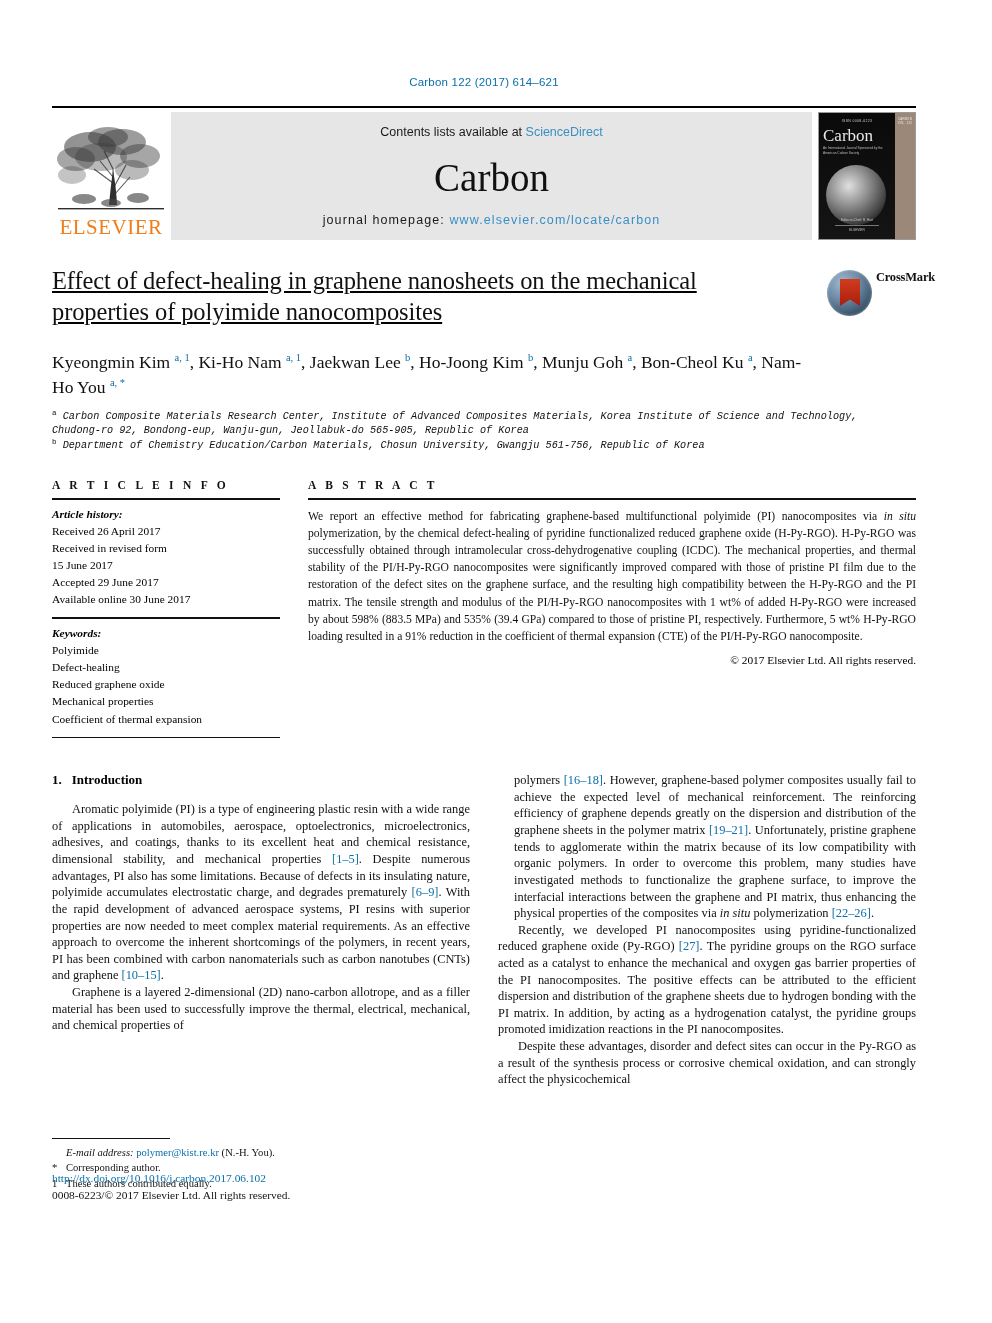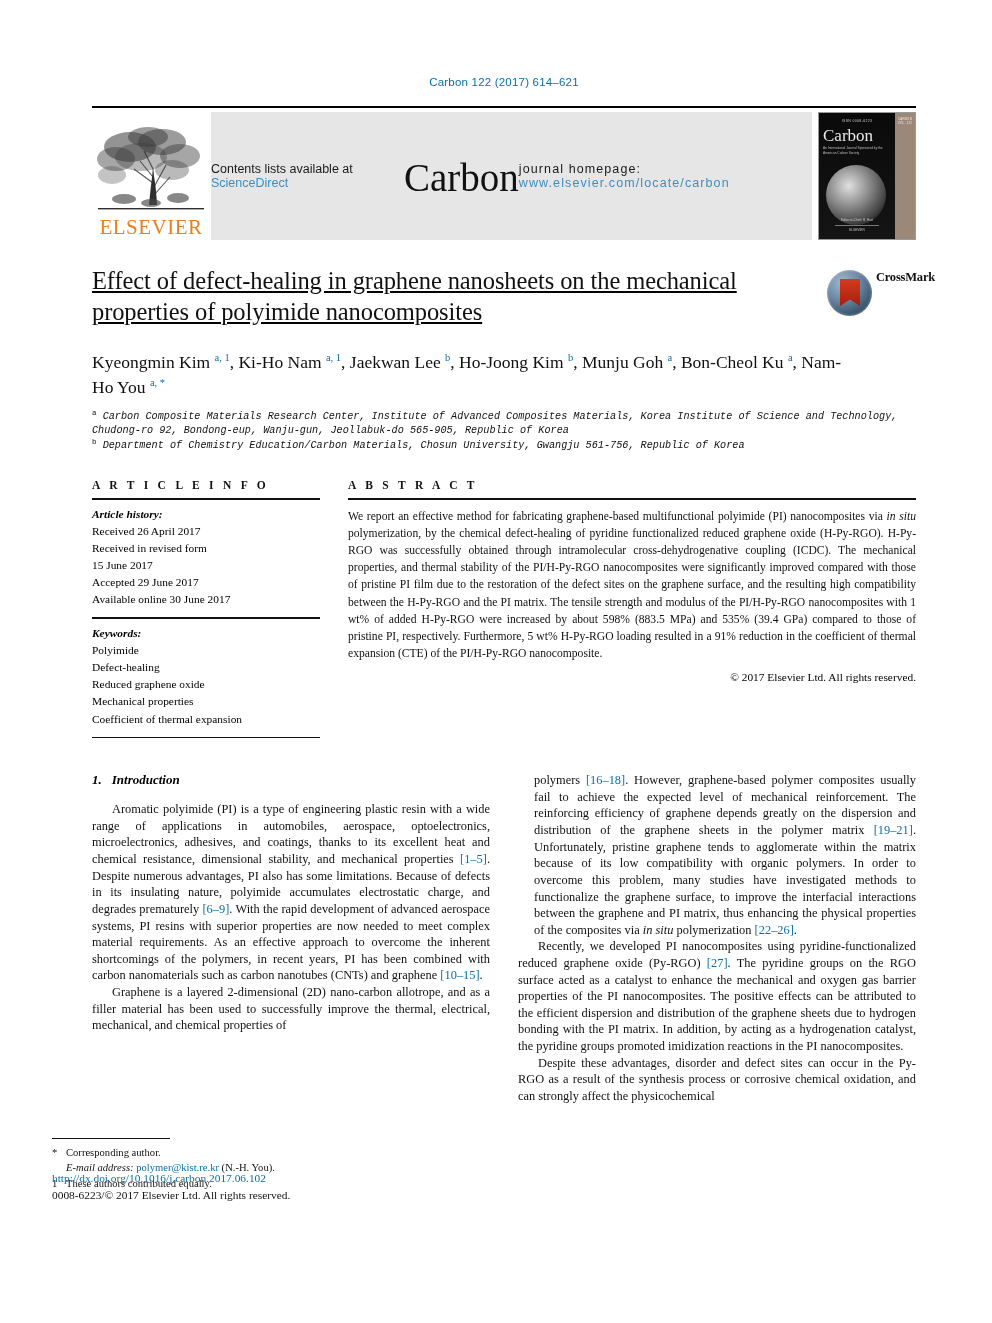--- a/index.html
+++ b/index.html
@@ -13,21 +13,20 @@
     font-family: "Liberation Serif", serif;
     color: #000000;
     position: relative;
     overflow: hidden;
   }
   .page {
     position: relative;
     width: 968px;
     height: 1323px;
     box-sizing: border-box;
-    padding-left: 40px;
   }
 
   
   .running-head {
     text-align: center;
     font-family: "Liberation Sans", sans-serif;
     font-size: 11.5px;
     color: #0b6ea8;
     padding-top: 76px;
     letter-spacing: .2px;
@@ -57,20 +56,21 @@
     font-size: 21px;
     letter-spacing: .5px;
     color: #ef7d1a;
     line-height: 1;
     font-weight: 400;
   }
   .header-center {
     flex: 1 1 auto;
     background: #e6e6e6;
     display: flex;
+    flex-direction: column;
     align-items: center;
     justify-content: space-between;
     padding: 13px 0 13px 0;
     margin-left: 1px;
   }
   .contents-line {
     font-family: "Liberation Sans", sans-serif;
     font-size: 12.5px;
     color: #1a1a1a;
   }
@@ -309,21 +309,20 @@
   }
   .body-col {
     flex: 1 1 0;
     width: 0;
   }
   .h2 {
     font-family: "Liberation Serif", serif;
     font-weight: bold;
     font-size: 13px;
     margin: 0 0 13px 0;
-    font-style: italic;
   }
   .h2 .num { margin-right: 10px; }
   .para {
     font-family: "Liberation Serif", serif;
     font-size: 12.4px;
     line-height: 1.34;
     text-align: justify;
     text-indent: 20px;
     margin: 0;
     color: #111;
@@ -508,29 +507,29 @@
     </div>
     <div class="body-col">
       <p class="para noindent" id="right-p2">polymers <span class="ref">[16–18]</span>. However, graphene-based polymer composites usually fail to achieve the expected level of mechanical reinforcement. The reinforcing efficiency of graphene depends greatly on the dispersion and distribution of the graphene sheets in the polymer matrix <span class="ref">[19–21]</span>. Unfortunately, pristine graphene tends to agglomerate within the matrix because of its low compatibility with organic polymers. In order to overcome this problem, many studies have investigated methods to functionalize the graphene surface, to improve the interfacial interactions between the graphene and PI matrix, thus enhancing the physical properties of the composites via <i>in situ</i> polymerization <span class="ref">[22–26]</span>.</p>
       <p class="para" id="right-p3">Recently, we developed PI nanocomposites using pyridine-functionalized reduced graphene oxide (Py-RGO) <span class="ref">[27]</span>. The pyridine groups on the RGO surface acted as a catalyst to enhance the mechanical and oxygen gas barrier properties of the PI nanocomposites. The positive effects can be attributed to the efficient dispersion and distribution of the graphene sheets due to hydrogen bonding with the PI matrix. In addition, by acting as a hydrogenation catalyst, the pyridine groups promoted imidization reactions in the PI nanocomposites.</p>
       <p class="para" id="right-p4">Despite these advantages, disorder and defect sites can occur in the Py-RGO as a result of the synthesis process or corrosive chemical oxidation, and can strongly affect the physicochemical</p>
     </div>
   </div>
 
   <div class="footnotes">
     <div class="fn-rule"></div>
-    <div class="fn-line">
-      <span class="mark">*</span><span>Corresponding author.</span>
-    </div>
     <div class="fn-line" style="padding-left:14px;text-indent:0">
       <i>E-mail address:</i>
       <a class="link" href="#">polymer@kist.re.kr</a>
       <span>(N.-H. You).</span>
     </div>
     <div class="fn-line">
+      <span class="mark">*</span><span>Corresponding author.</span>
+    </div>
+    <div class="fn-line">
       <span class="mark">1</span><span>These authors contributed equally.</span>
     </div>
   </div>
 
   <div class="doi-block">
     <div class="doi-line">http://dx.doi.org/10.1016/j.carbon.2017.06.102</div>
     <div class="issn-line">0008-6223/© 2017 Elsevier Ltd. All rights reserved.</div>
   </div>
 
 </div>

